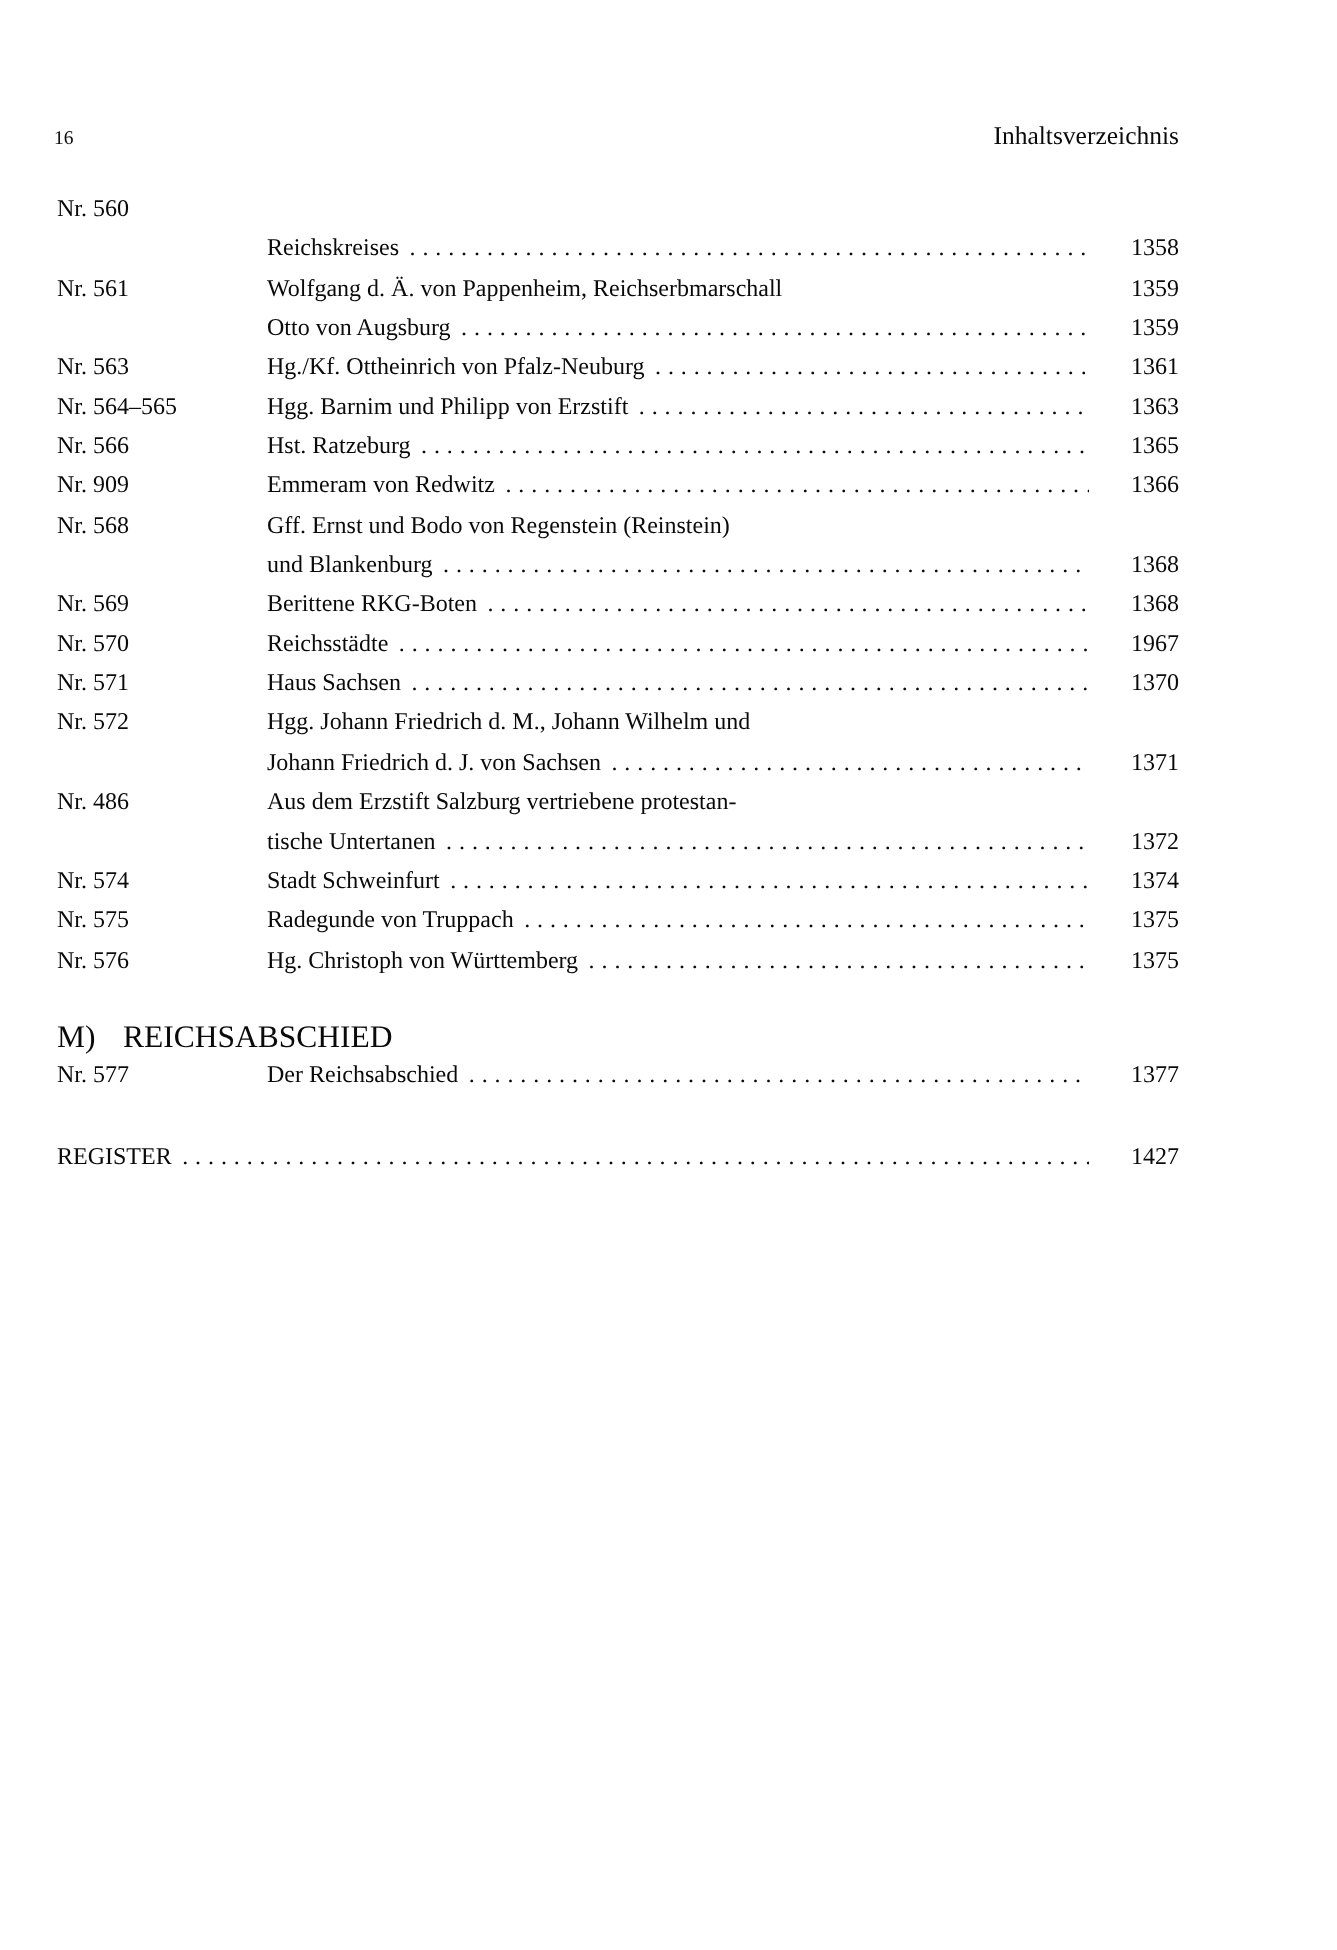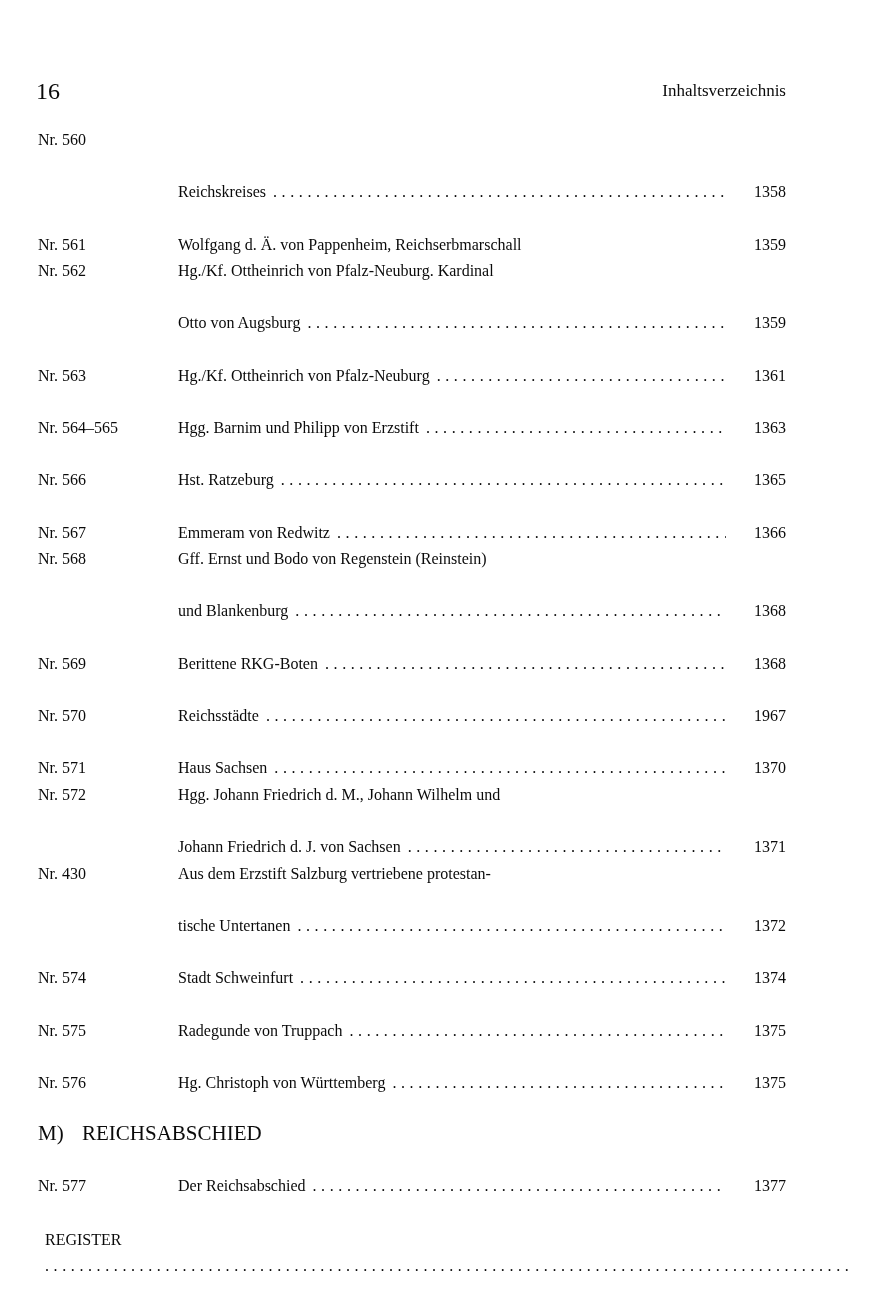--- a/index.html
+++ b/index.html
@@ -23,21 +23,21 @@
   }
   .page-header {
     position: relative;
     height: 22px;
     margin-bottom: 25px;
   }
   .folio {
     position: absolute;
     left: -2px;
     top: 1px;
-    font-size: 24px;
+    font-size: 13px;
     line-height: 21px;
   }
   .running-title {
     display: block;
     text-align: right;
     font-size: 17px;
     line-height: 21px;
   }
   .toc-line {
     display: flex;
@@ -62,38 +62,36 @@
   }
   .leader.dotted::after {
     content: "..............................................................................................";
     letter-spacing: 4.6px;
   }
   .pg {
     flex: 0 0 54px;
     width: 54px;
     text-align: right;
     white-space: nowrap;
-    margin-top: 26px;
   }
   .section {
     margin-top: 24px;
   }
   .section-header {
     display: flex;
     align-items: baseline;
     font-size: 21px;
     line-height: 26.35px;
   }
   .section-letter {
     width: 44px;
     flex: 0 0 44px;
   }
   .register-line {
     margin-top: 28px;
-    flex-direction: column;
   }
   .register-label {
     white-space: nowrap;
   }
 </style>
 </head>
 <body>
 
 <div class="content">
 
@@ -112,24 +110,20 @@
         <span class="leader dotted"></span>
         <span class="pg">1358</span>
       </div>
       <div class="toc-line">
         <span class="nr">Nr. 561</span>
         <span class="entry-text">Wolfgang d. Ä. von Pappenheim, Reichserbmarschall</span>
         <span class="leader"></span>
         <span class="pg">1359</span>
       </div>
       <div class="toc-line">
-        <span class="nr">Nr. 562</span>
-        <span class="entry-text">Hg./Kf. Ottheinrich von Pfalz-Neuburg. Kardinal</span>
-      </div>
-      <div class="toc-line">
         <span class="nr"></span>
         <span class="entry-text">Otto von Augsburg</span>
         <span class="leader dotted"></span>
         <span class="pg">1359</span>
       </div>
       <div class="toc-line">
         <span class="nr">Nr. 563</span>
         <span class="entry-text">Hg./Kf. Ottheinrich von Pfalz-Neuburg</span>
         <span class="leader dotted"></span>
         <span class="pg">1361</span>
@@ -140,21 +134,21 @@
         <span class="leader dotted"></span>
         <span class="pg">1363</span>
       </div>
       <div class="toc-line">
         <span class="nr">Nr. 566</span>
         <span class="entry-text">Hst. Ratzeburg</span>
         <span class="leader dotted"></span>
         <span class="pg">1365</span>
       </div>
       <div class="toc-line">
-        <span class="nr">Nr. 567</span>
+        <span class="nr">Nr. 909</span>
         <span class="entry-text">Emmeram von Redwitz</span>
         <span class="leader dotted"></span>
         <span class="pg">1366</span>
       </div>
       <div class="toc-line">
         <span class="nr">Nr. 568</span>
         <span class="entry-text">Gff. Ernst und Bodo von Regenstein (Reinstein)</span>
       </div>
       <div class="toc-line">
         <span class="nr"></span>
@@ -184,21 +178,21 @@
         <span class="nr">Nr. 572</span>
         <span class="entry-text">Hgg. Johann Friedrich d. M., Johann Wilhelm und</span>
       </div>
       <div class="toc-line">
         <span class="nr"></span>
         <span class="entry-text">Johann Friedrich d. J. von Sachsen</span>
         <span class="leader dotted"></span>
         <span class="pg">1371</span>
       </div>
       <div class="toc-line">
-        <span class="nr">Nr. 430</span>
+        <span class="nr">Nr. 486</span>
         <span class="entry-text">Aus dem Erzstift Salzburg vertriebene protestan-</span>
       </div>
       <div class="toc-line">
         <span class="nr"></span>
         <span class="entry-text">tische Untertanen</span>
         <span class="leader dotted"></span>
         <span class="pg">1372</span>
       </div>
       <div class="toc-line">
         <span class="nr">Nr. 574</span>

